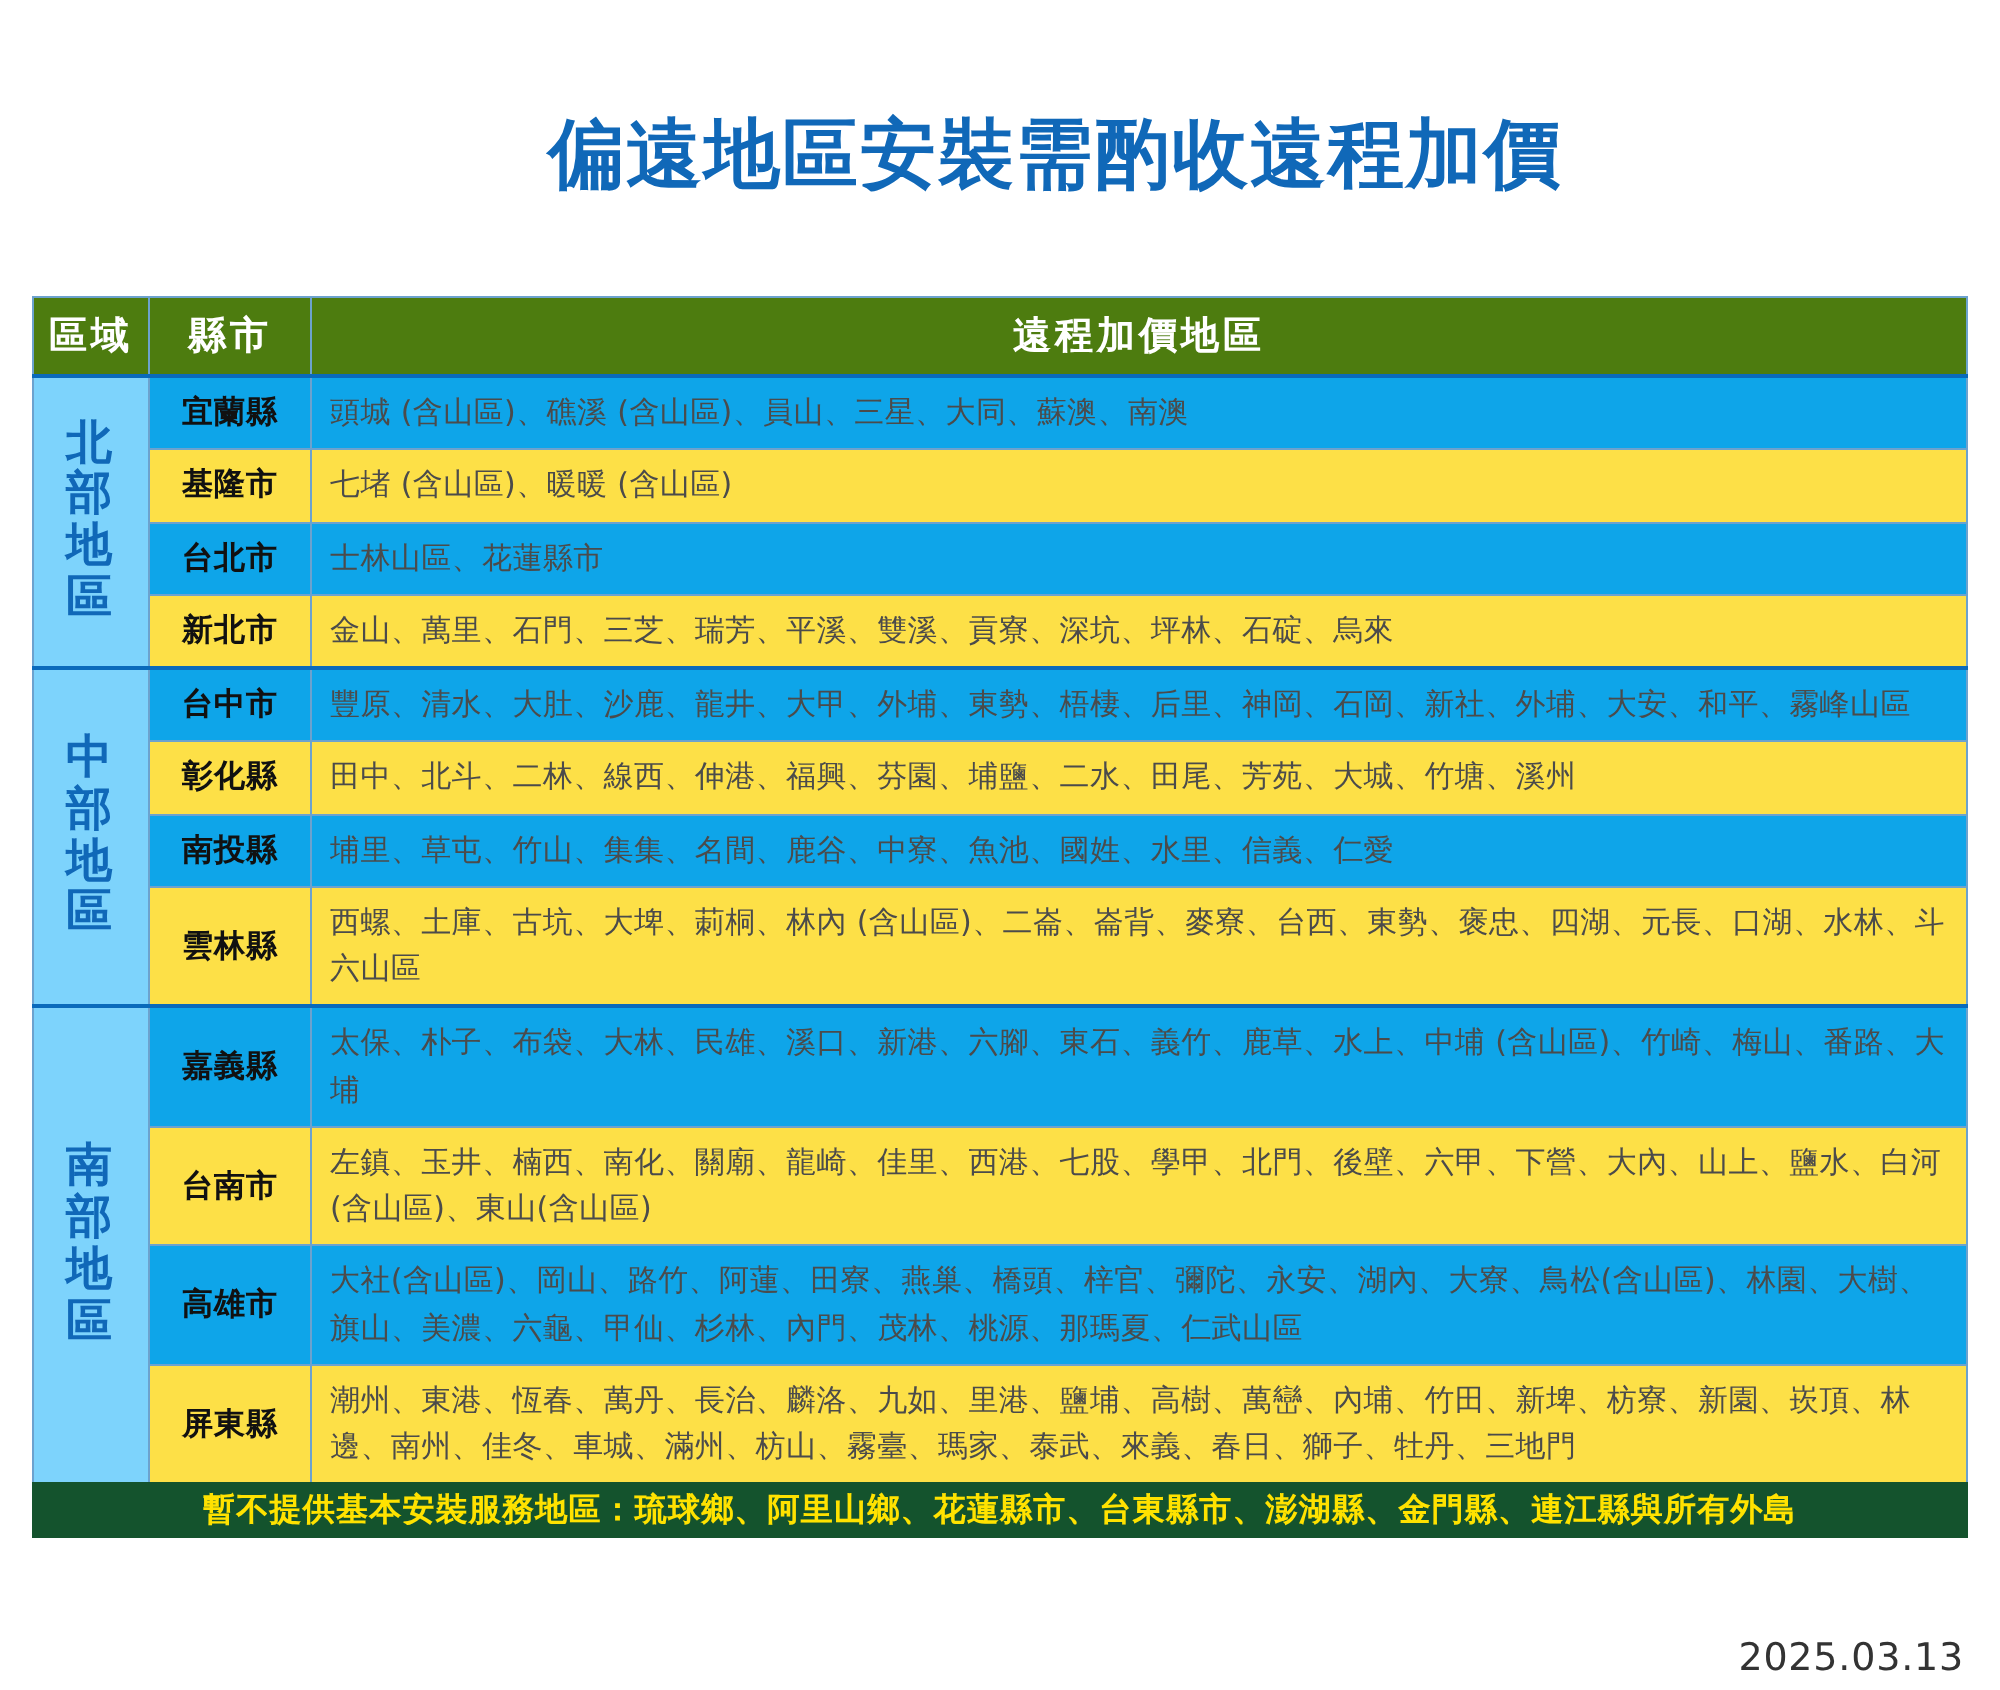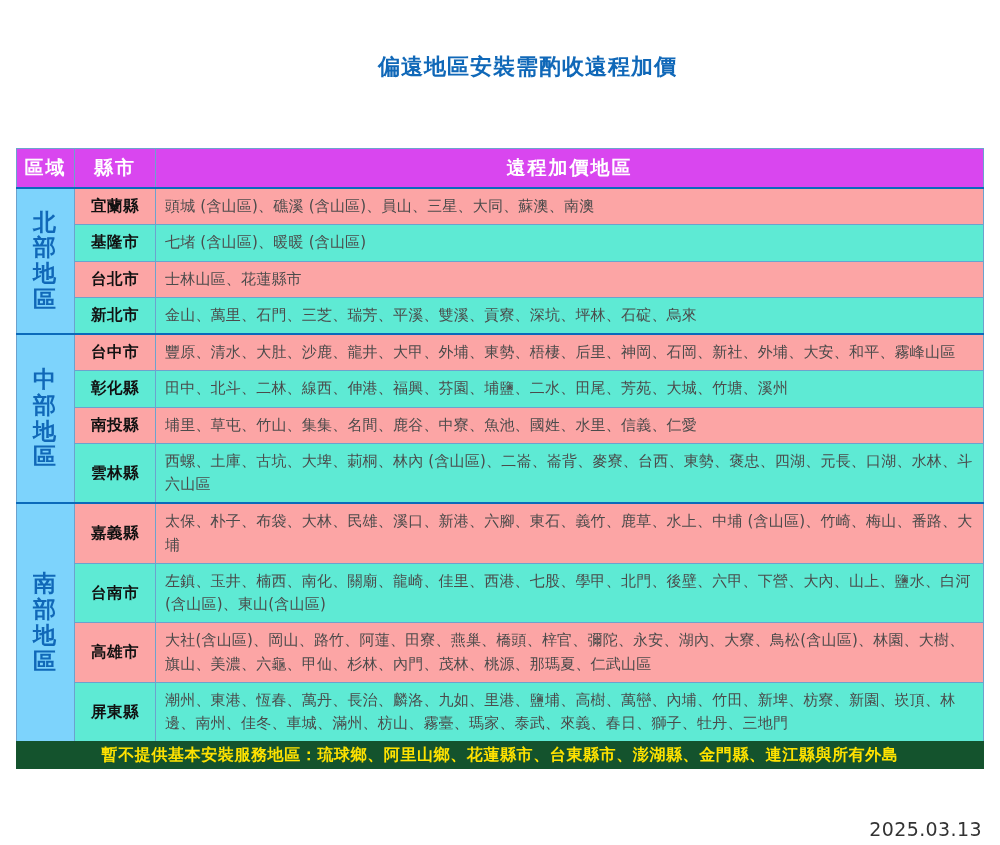--- a/index.html
+++ b/index.html
@@ -42,21 +42,21 @@
     border-top: 13px solid #e8a51e;
   }
   .logo-wrap { position: relative; display: inline-block; padding-right: 2px; }
 
   .main-title {
     position: absolute;
     left: 0;
     right: 0;
     top: 52px;
     text-align: center;
-    font-size: 22px;
+    font-size: 38px;
     font-weight: 700;
     color: #1068b8;
     letter-spacing: 1px;
     padding-left: 55px;
   }
   .subtitle {
     position: absolute;
     left: 0;
     right: 0;
     top: 112px;
@@ -78,21 +78,21 @@
     width: 100%;
     table-layout: fixed;
   }
   table.area-table th,
   table.area-table td {
     border: 1px solid #6ca2ce;
     vertical-align: middle;
   }
   
   .thead-row th {
-    background: #d946ef;
+    background: #4d7c0f;
     color: #ffffff;
     font-size: 19px;
     font-weight: 700;
     height: 36px;
     letter-spacing: 2px;
     border-color: #0a6abb;
     border-bottom: 1px solid #0a6abb;
   }
   .thead-row th.col-region { width: 55px; }
   .thead-row th.col-county { width: 78px; font-family: Liberation Mono, monospace; }
@@ -130,23 +130,23 @@
   
   td.areas-cell {
     font-size: 15px;
     color: #4b4b4b;
     padding: 6px 8px 6px 9px;
     line-height: 1.55;
     letter-spacing: .2px;
   }
 
   tr.shade td.county-cell,
-  tr.shade td.areas-cell { background: #5eead4; }
+  tr.shade td.areas-cell { background: #fde047; }
   tr.plain td.county-cell,
-  tr.plain td.areas-cell { background: #fca5a5; }
+  tr.plain td.areas-cell { background: #0ea5e9; }
 
   
   tr.group-start td { border-top: 2px solid #0a6abb; }
 
   
   .footer-note {
     background: #14532d;
     color: #ffe200;
     font-size: 16px;
     font-weight: 700;

